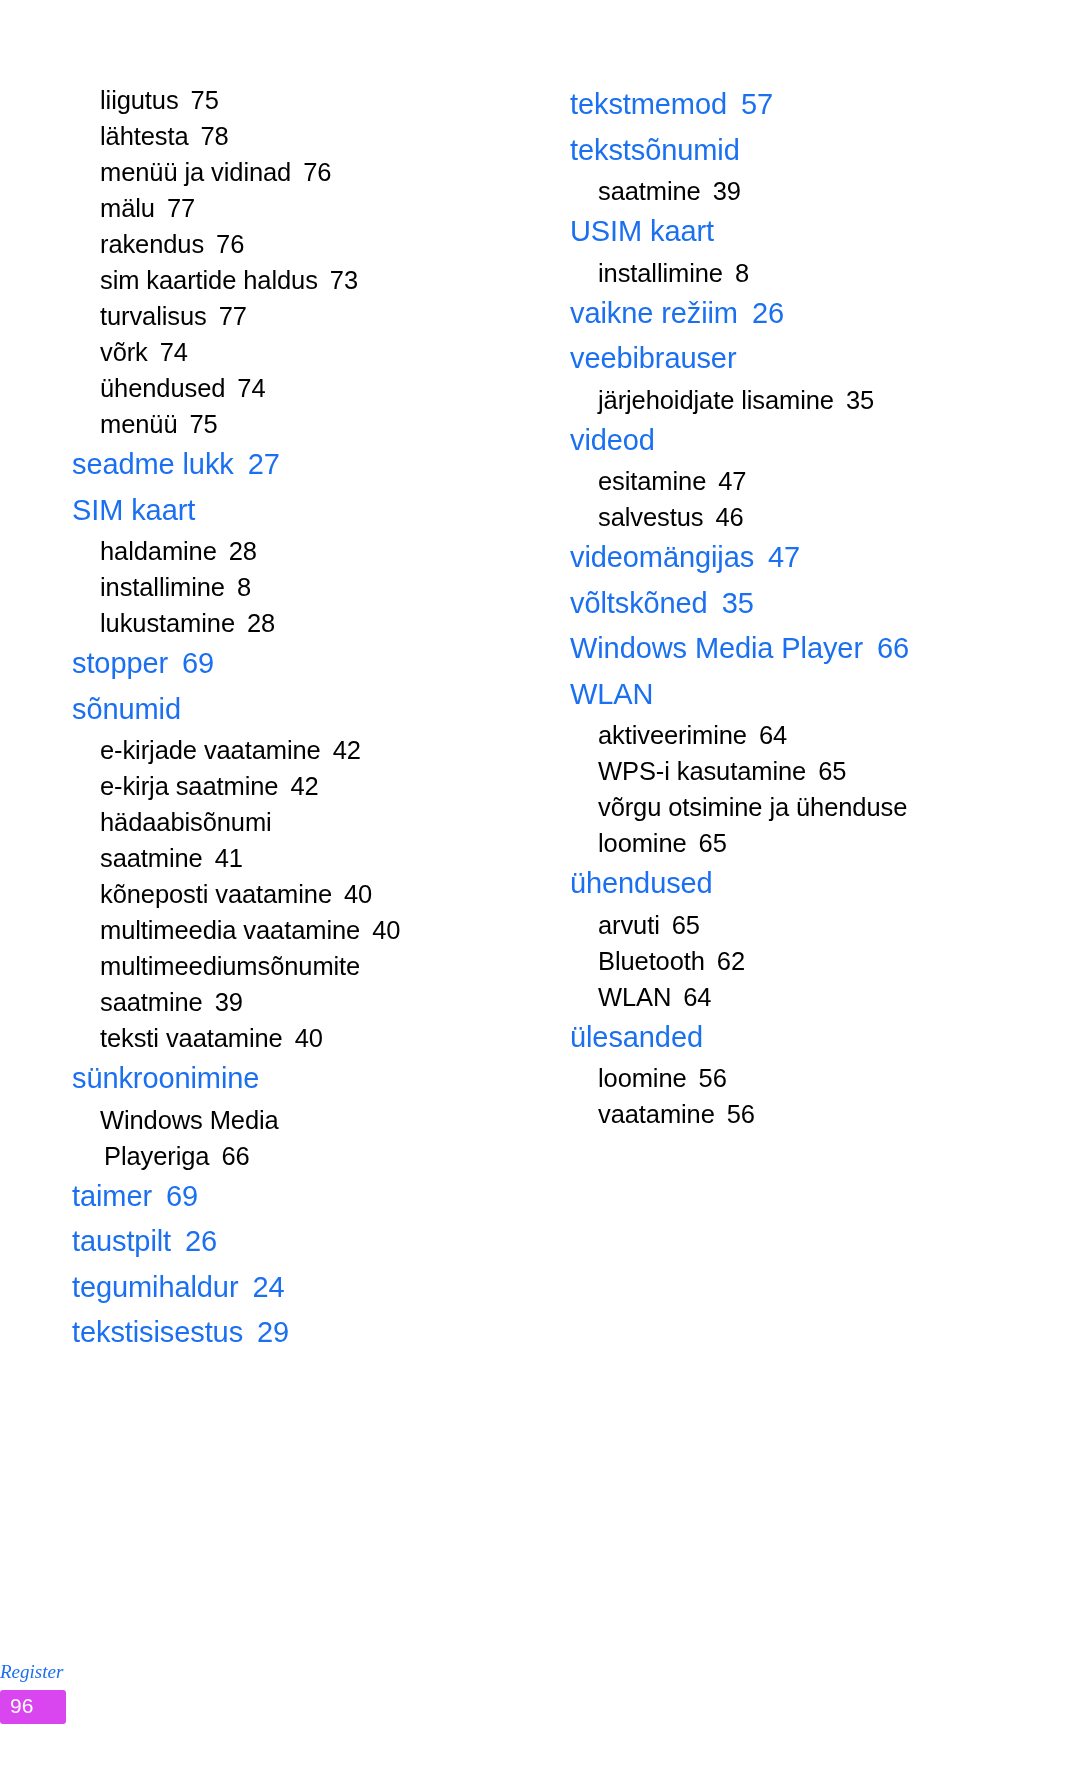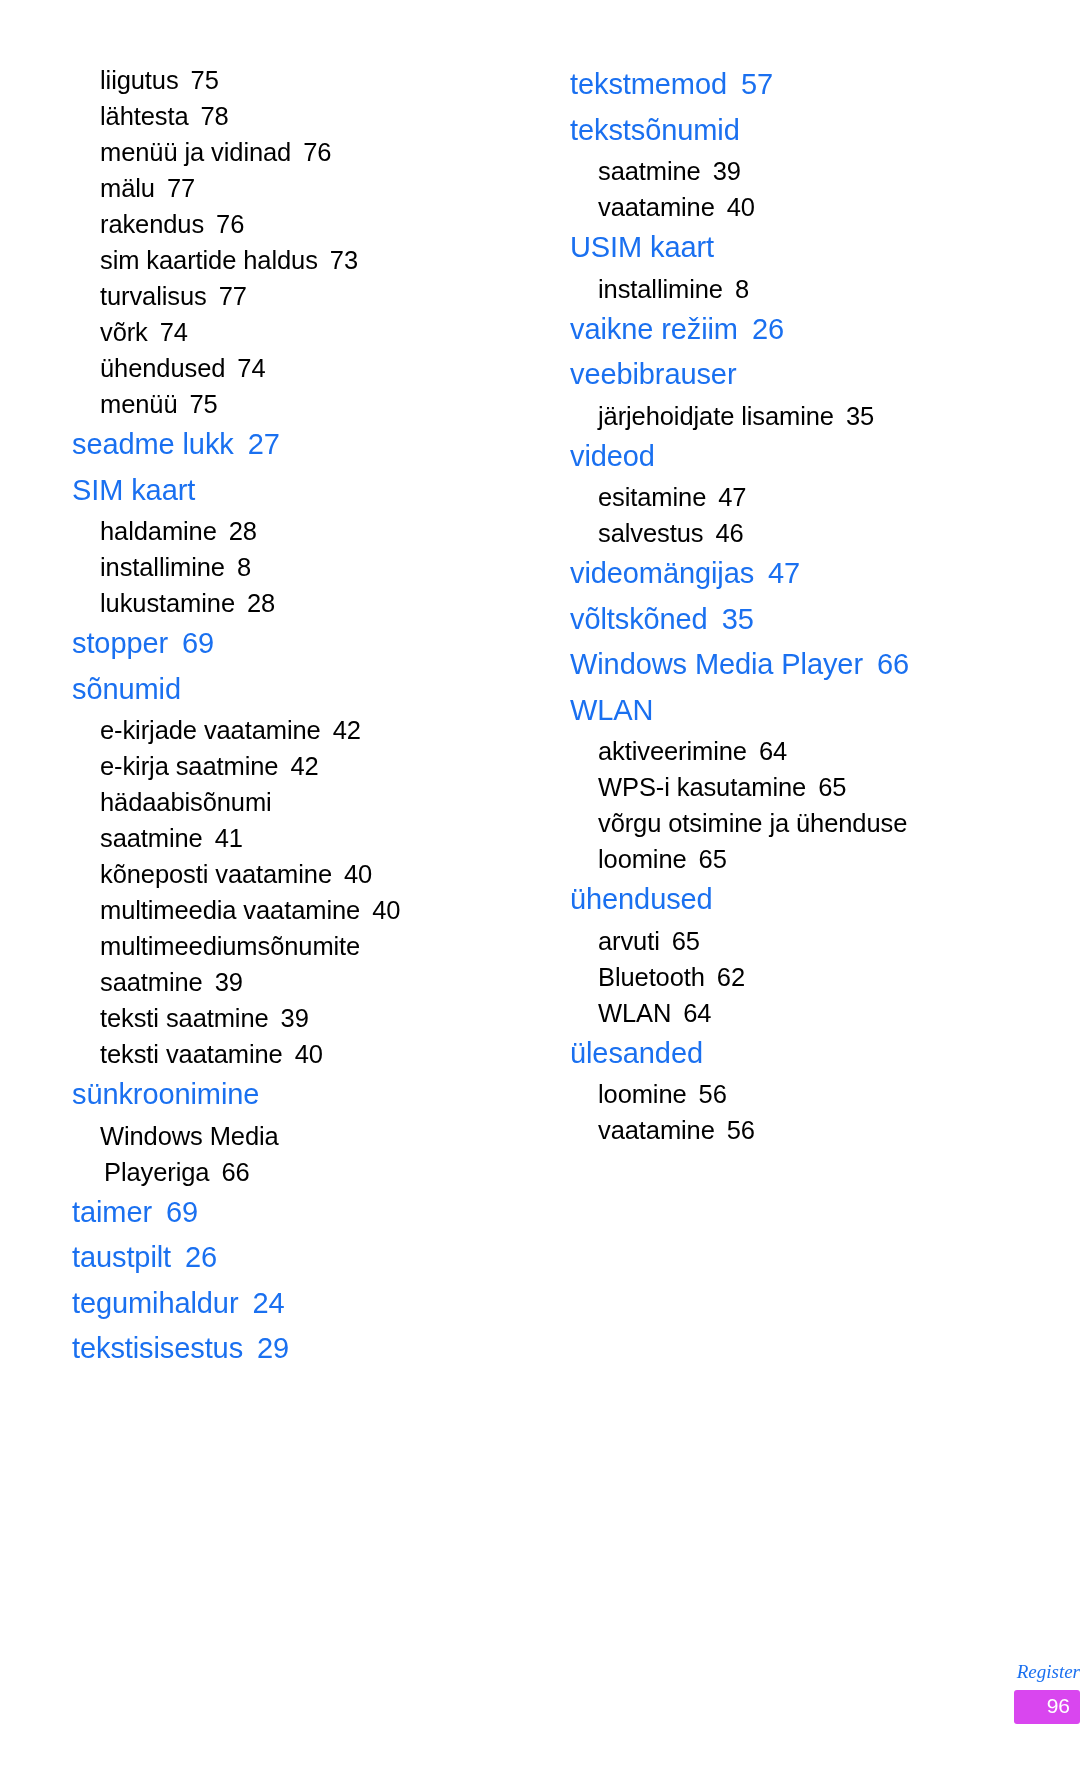--- a/index.html
+++ b/index.html
@@ -26,20 +26,21 @@
     left: 0;
     top: 62px;
     width: 1080px;
     display: flex;
     flex-direction: row;
     align-items: flex-start;
   }
   .col {
     width: 430px;
     flex: 0 0 430px;
+    margin-top: 20px;
   }
   .col-left { margin-left: 72px; }
   .col-right { margin-left: 68px; }
 
   
   .heading {
     color: #1a70f0;
     font-size: 29px;
     line-height: 45.5px;
     white-space: nowrap;
@@ -73,21 +74,21 @@
   .cont-indent {
     padding-left: 32px;
   }
 
   
   .footer {
     position: absolute;
     left: 0;
     top: 1660px;
     width: 1080px;
-    text-align: right;
+    text-align: left;
   }
   .footer-label {
     color: #1a70f0;
     font-style: italic;
     font-size: 19px;
     line-height: 24px;
     font-family: "Liberation Serif", serif;
   }
   .page-badge {
     display: inline-block;
@@ -128,36 +129,34 @@
         <div class="heading"><span>stopper</span><span class="pg">69</span></div>
         <div class="heading"><span>sõnumid</span></div>
         <div class="sub"><span>e-kirjade vaatamine</span><span class="pg">42</span></div>
         <div class="sub"><span>e-kirja saatmine</span><span class="pg">42</span></div>
         <div class="sub"><span>hädaabisõnumi</span></div>
         <div class="cont"><span>saatmine</span><span class="pg">41</span></div>
         <div class="sub"><span>kõneposti vaatamine</span><span class="pg">40</span></div>
         <div class="sub"><span>multimeedia vaatamine</span><span class="pg">40</span></div>
         <div class="sub"><span>multimeediumsõnumite</span></div>
         <div class="cont"><span>saatmine</span><span class="pg">39</span></div>
-        <div class="sub"><span>teksti saatmine</span><span class="pg">39</span></div>
         <div class="sub"><span>teksti vaatamine</span><span class="pg">40</span></div>
         <div class="heading"><span>sünkroonimine</span></div>
         <div class="sub"><span>Windows Media</span></div>
         <div class="cont cont-indent"><span>Playeriga</span><span class="pg">66</span></div>
         <div class="heading"><span>taimer</span><span class="pg">69</span></div>
         <div class="heading"><span>taustpilt</span><span class="pg">26</span></div>
         <div class="heading"><span>tegumihaldur</span><span class="pg">24</span></div>
         <div class="heading"><span>tekstisisestus</span><span class="pg">29</span></div>
       </div>
 
     <div class="col col-right" id="col-right">
         <div class="heading"><span>tekstmemod</span><span class="pg">57</span></div>
         <div class="heading"><span>tekstsõnumid</span></div>
         <div class="sub"><span>saatmine</span><span class="pg">39</span></div>
-        <div class="sub"><span>vaatamine</span><span class="pg">40</span></div>
         <div class="heading"><span>USIM kaart</span></div>
         <div class="sub"><span>installimine</span><span class="pg">8</span></div>
         <div class="heading"><span>vaikne režiim</span><span class="pg">26</span></div>
         <div class="heading"><span>veebibrauser</span></div>
         <div class="sub"><span>järjehoidjate lisamine</span><span class="pg">35</span></div>
         <div class="heading"><span>videod</span></div>
         <div class="sub"><span>esitamine</span><span class="pg">47</span></div>
         <div class="sub"><span>salvestus</span><span class="pg">46</span></div>
         <div class="heading"><span>videomängijas</span><span class="pg">47</span></div>
         <div class="heading"><span>võltskõned</span><span class="pg">35</span></div>

